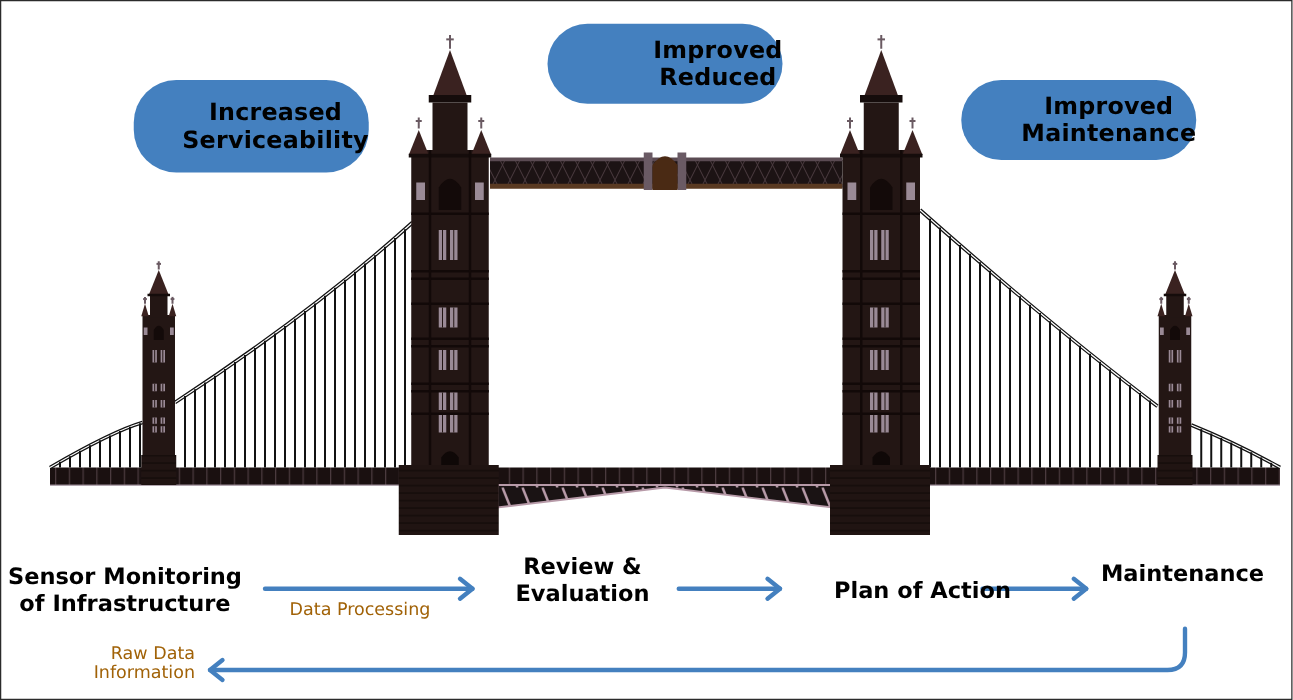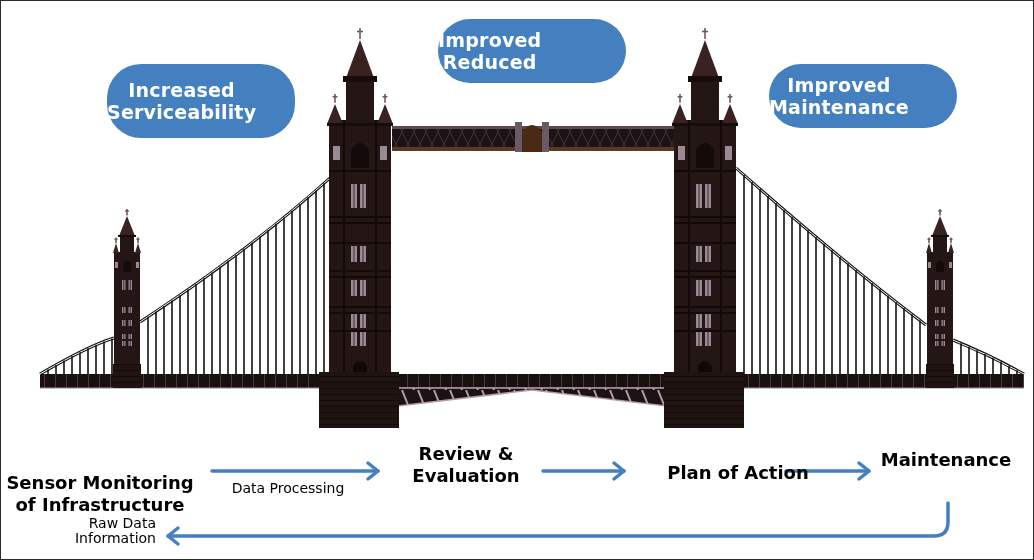--- a/index.html
+++ b/index.html
@@ -1,21 +1,21 @@
 <!DOCTYPE html>
 <html><head>
 <meta charset="utf-8">
 <style>
   html, body { margin:0; padding:0; background:#fff; }
   body { width:1034px; height:560px; position:relative; overflow:hidden; font-family:"DejaVu Sans", sans-serif; }
   .frame { position:absolute; left:0; top:0; width:1032px; height:558px; border:1px solid #2b2b2b; }
   svg.art { position:absolute; left:0; top:0; }
-  .pill { position:absolute; background:#4480bf; color:#ffffff; border-radius:34px; font-weight:bold; font-size:19px; line-height:22px; text-align:center; display:flex; align-items:center; justify-content:flex-start; letter-spacing:0.2px; }
+  .pill { position:absolute; background:#4480bf; color:#000000; border-radius:34px; font-weight:bold; font-size:19px; line-height:22px; text-align:center; display:flex; align-items:center; justify-content:flex-end; letter-spacing:0.2px; }
   .step { position:absolute; font-weight:bold; color:#000; text-align:center; font-size:18px; line-height:22px; }
-  .lbl { position:absolute; color:#000000; font-size:14px; line-height:15px; text-align:center; }
+  .lbl { position:absolute; color:#a16207; font-size:14px; line-height:15px; text-align:center; }
 </style>
 </head>
 <body>
 
 <div class="frame"></div>
 
 <svg class="art" width="1034" height="560" viewBox="0 0 1034 560">
   <defs>
     <pattern id="deckpat" width="11" height="14" patternUnits="userSpaceOnUse">
       <rect width="11" height="14" fill="#1a1010"></rect>
@@ -344,21 +344,21 @@
       <div>Reduced</div>
     </div>
 </div>
 <div class="pill" style="left:769px;top:64px;width:188px;height:64px;">
   <div>
       <div>Improved</div>
       <div>Maintenance</div>
     </div>
 </div>
 
-<div class="step" style="left:4px;top:472px;width:192px;">
+<div class="step" style="left:4px;top:451px;width:192px;">
   <div>Sensor Monitoring</div>
   <div>of Infrastructure</div>
 </div>
 <div class="step" style="left:396px;top:443px;width:140px;">
   <div>Review &amp;</div>
   <div>Evaluation</div>
 </div>
 <div class="step" style="left:644px;top:462px;width:156px;margin-left:16px;">
   <div>Plan of Action</div>
 </div>

